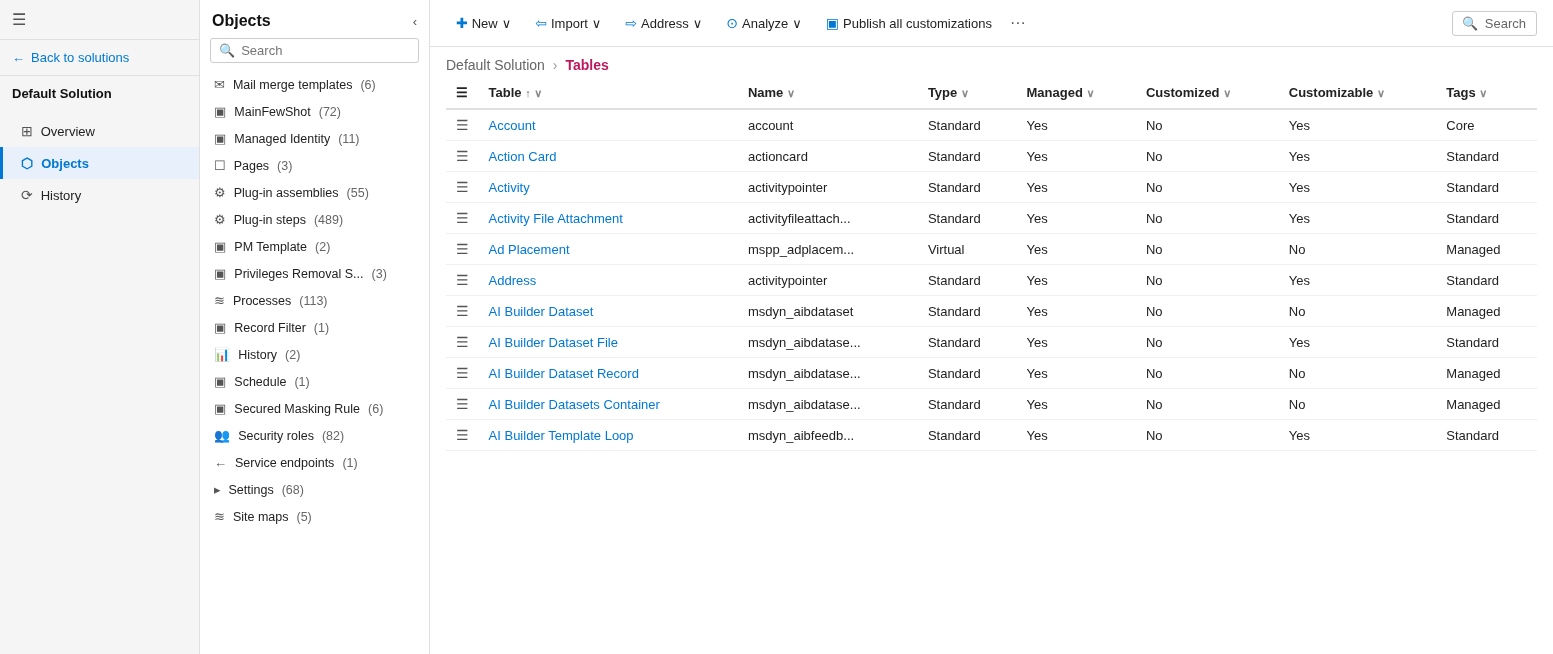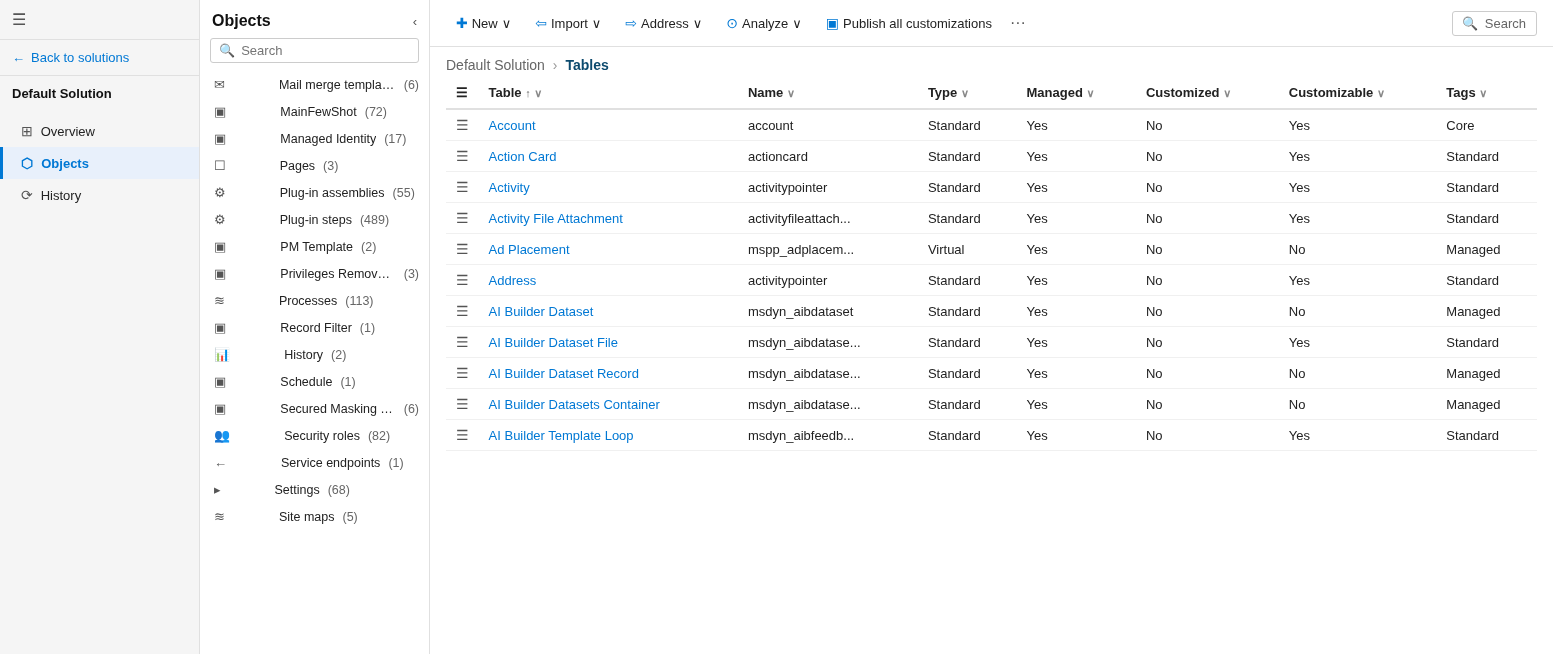--- a/index.html
+++ b/index.html
@@ -114,21 +114,21 @@
       display: flex;
       align-items: center;
       gap: 8px;
       font-size: 12.5px;
       color: #222;
       white-space: nowrap;
       overflow: hidden;
       text-overflow: ellipsis;
     }
     .object-item .obj-icon { font-size: 13px; color: #555; flex-shrink: 0; }
-    .object-item .obj-label { overflow: hidden; text-overflow: ellipsis; margin-left: 46px; }
+    .object-item .obj-label { overflow: hidden; text-overflow: ellipsis; }
     .object-item .obj-count { color: #666; flex-shrink: 0; }
 
     
     .main-content {
       flex: 1;
       display: flex;
       flex-direction: column;
       overflow: hidden;
     }
     .toolbar {
@@ -165,21 +165,21 @@
     }
     .breadcrumb {
       padding: 10px 16px 4px;
       font-size: 14px;
       color: #666;
       display: flex;
       align-items: center;
       gap: 8px;
     }
     .breadcrumb-separator { color: #999; }
-    .breadcrumb-current { font-weight: 700; color: #0c4a6e; }
+    .breadcrumb-current { font-weight: 700; color: #be185d; }
     .table-container {
       flex: 1;
       overflow: auto;
       padding: 0 16px;
     }
     table {
       width: 100%;
       border-collapse: collapse;
       font-size: 13px;
     }
@@ -252,21 +252,21 @@
       <span class="obj-count">(6)</span>
     </div>
     <div class="object-item">
       <span class="obj-icon">▣</span>
       <span class="obj-label">MainFewShot</span>
       <span class="obj-count">(72)</span>
     </div>
     <div class="object-item">
       <span class="obj-icon">▣</span>
       <span class="obj-label">Managed Identity</span>
-      <span class="obj-count">(17)</span>
+      <span class="obj-count">(11)</span>
     </div>
     <div class="object-item">
       <span class="obj-icon">☐</span>
       <span class="obj-label">Pages</span>
       <span class="obj-count">(3)</span>
     </div>
     <div class="object-item">
       <span class="obj-icon">⚙</span>
       <span class="obj-label">Plug-in assemblies</span>
       <span class="obj-count">(55)</span>

